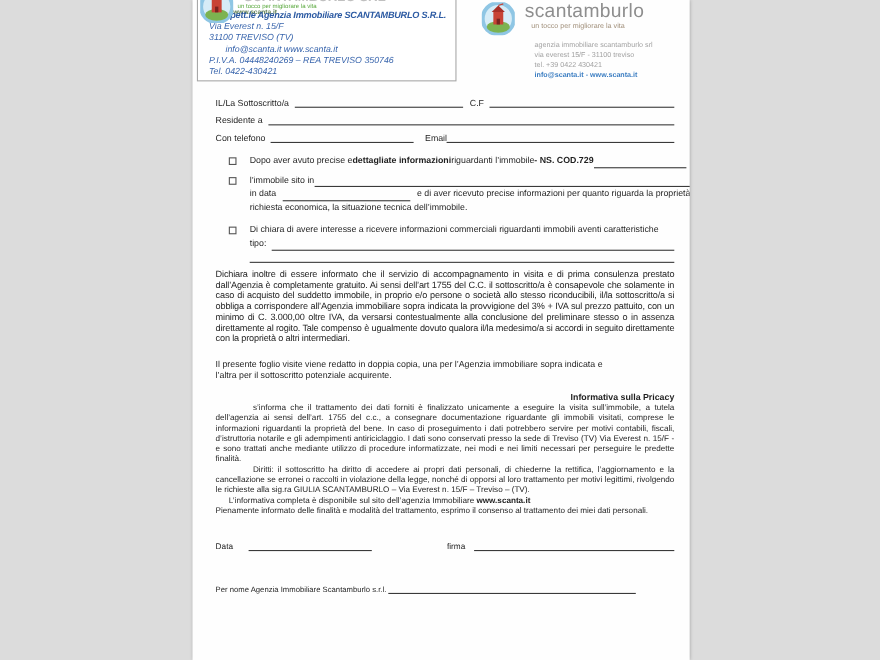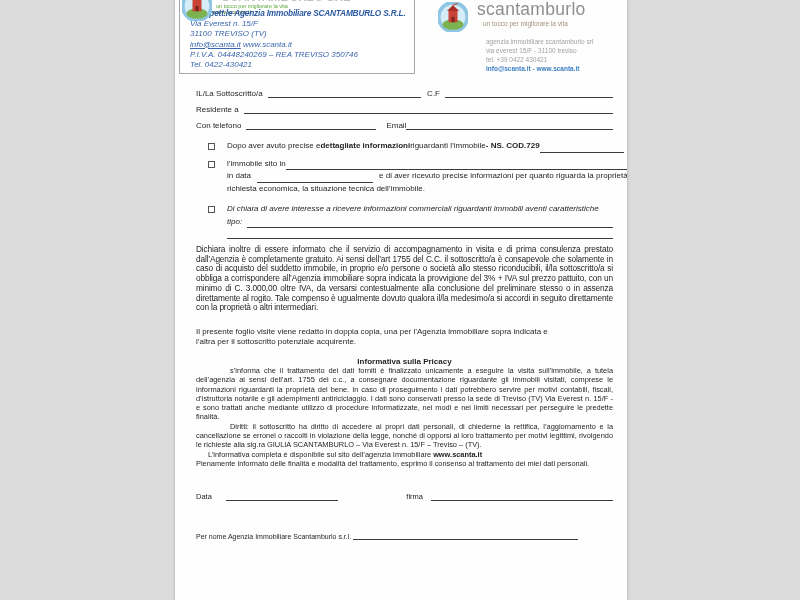--- a/index.html
+++ b/index.html
@@ -10,21 +10,21 @@
   .lh-box{position:absolute;left:4px;top:-12px;width:234px;height:84px;
     border:1px solid #a8a8a8;background:#fff;}
   .lh-cutoff{position:absolute;top:1px;left:42px;color:#c0c0c0;font-weight:bold;
     font-style:italic;font-size:12px;white-space:nowrap;}
   .lh-tagline{position:absolute;top:14px;left:36px;font-size:5.5px;color:#58a83c;white-space:nowrap;}
   .lh-smallsite{position:absolute;top:20px;left:32px;font-size:6px;color:#5d7d52;font-weight:bold;}
   .lh-recipient{position:absolute;top:19px;left:24px;width:208px;font-size:8.3px;
     font-weight:bold;font-style:italic;color:#2d5ba3;white-space:nowrap;letter-spacing:-0.2px;}
   .lh-lines{position:absolute;top:30px;left:10px;font-size:8px;font-style:italic;
     color:#3a66ad;line-height:10.3px;white-space:nowrap;}
-  .lh-email{text-decoration:underline;}
+  .lh-email{margin-left:15px;}
   .lh-logo{position:absolute;left:2px;top:2px;width:30px;height:30px;}
   
   .brand-logo{position:absolute;left:263px;top:2px;width:30px;height:30px;}
   .brand-name{position:absolute;left:302px;top:-1px;font-size:17.5px;color:#8e8e8e;letter-spacing:.3px;}
   .brand-tagline{position:absolute;left:308px;top:20px;font-size:6.5px;color:#a08f7a;}
   .brand-lines{position:absolute;left:311px;top:37px;font-size:6.5px;line-height:9px;color:#a2a2a2;}
   .brand-contact{color:#3c7ec2;font-weight:bold;}
   
   .content{position:absolute;left:21px;top:82px;width:417px;font-size:8px;color:#1f1f1f;}
   .frow{display:flex;align-items:flex-end;height:16px;white-space:nowrap;}
@@ -34,21 +34,21 @@
   .chk{margin-top:10px;}
   .chk-item{display:flex;margin-bottom:5px;}
   .chk-box{width:5px;height:5px;border:1px solid #555;margin:3px 12px 0 12px;flex:none;}
   .chk-text{flex:1;line-height:12.5px;}
   .chk-line{display:flex;align-items:flex-end;white-space:nowrap;justify-content:center;}
   .blank-row{border-bottom:1px solid #3a3a3a;height:10px;}
   .inblank{border-bottom:1px solid #3a3a3a;height:8px;display:inline-block;margin:0 6px;}
   .decl{margin-top:6px;font-weight:normal;font-size:8.3px;line-height:9.7px;
     text-align:justify;letter-spacing:-0.15px;}
   .copy-note{margin-top:14px;font-size:8px;line-height:10.5px;width:372px;}
-  .priv-title{margin-top:9px;text-align:center;font-weight:bold;font-size:8px;}
+  .priv-title{margin-top:9px;text-align:right;font-weight:bold;font-size:8px;}
   .priv{font-size:7.4px;line-height:9.3px;text-align:justify;}
   .priv p{margin:0;}
   .p-top{margin-top:8px !important;}
   .p-bold{font-weight:bold;}
   .p-ind{text-indent:34px;}
   .p-ind-sm{text-indent:12px;}
   .sig-row{display:flex;align-items:flex-end;margin-top:24px;font-size:7.5px;}
   .footer-row{display:flex;align-items:flex-end;margin-top:30px;font-size:7px;}
   b{font-weight:bold;}
 </style>
@@ -139,21 +139,21 @@
           </div>
           <div class="chk-line">
             <span>in data</span>
             <span class="inblank" style="width:116px;"></span>
             <span>e di aver ricevuto  precise informazioni per quanto riguarda la proprietà, la</span>
           </div>
           <div>richiesta economica, la situazione tecnica dell’immobile.</div>
         </div>
       </div>
 
-      <div class="chk-item" style="margin-top:8px;font-style:italic;">
+      <div class="chk-item" style="margin-top:8px;">
         <span class="chk-box"></span>
         <div class="chk-text">
           <div>Di chiara di avere interesse a ricevere informazioni commerciali riguardanti immobili aventi caratteristiche</div>
           <div class="chk-line">
             <span style="margin-right:5px;">tipo:</span>
             <span class="blank fill"></span>
           </div>
           <div class="blank-row"></div>
         </div>
       </div>

